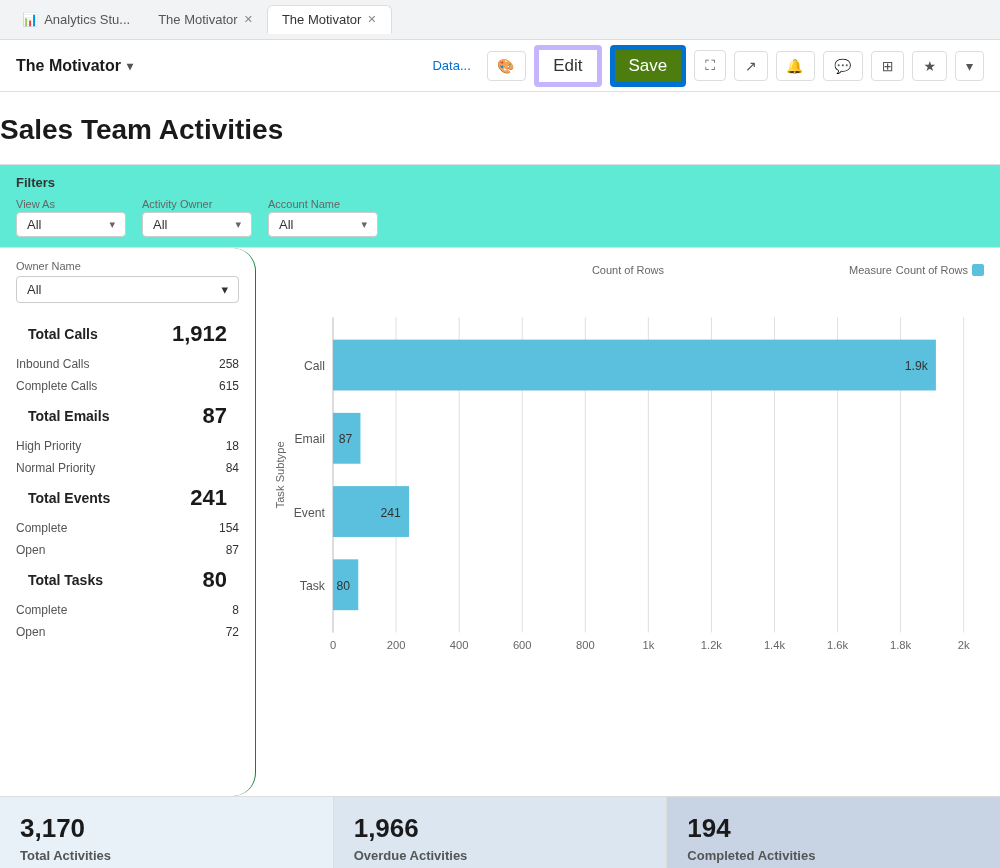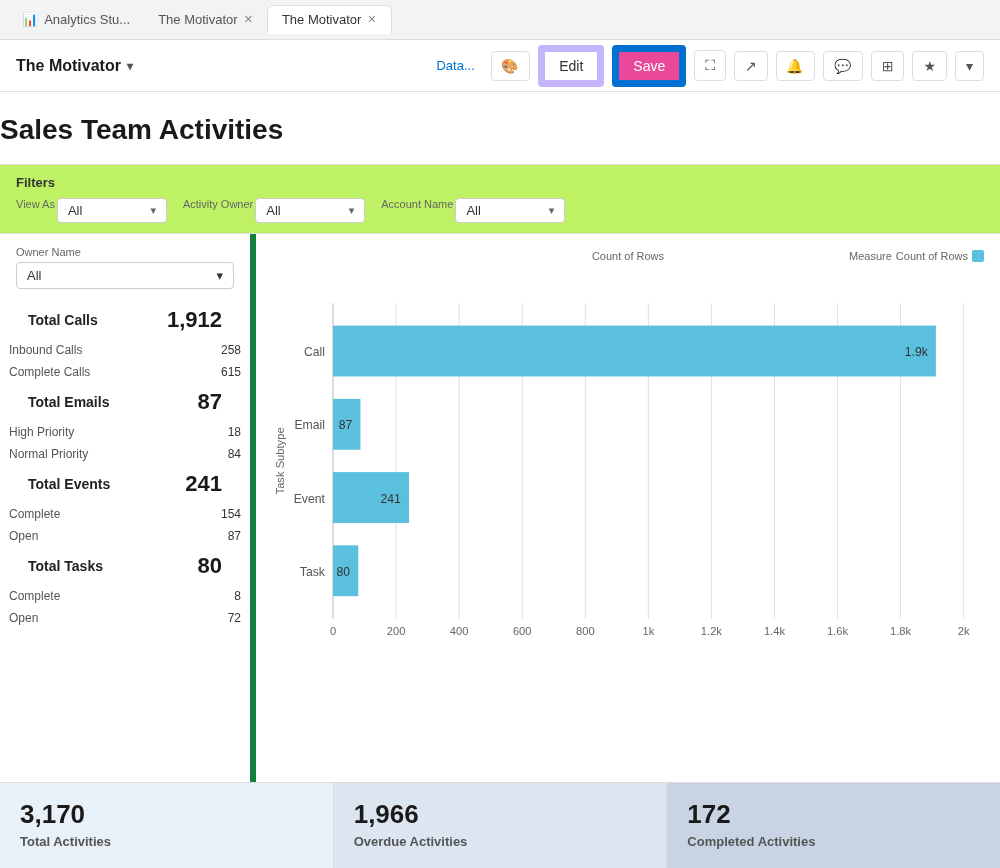--- a/index.html
+++ b/index.html
@@ -32,80 +32,81 @@
       gap: 8px;
     }
     .toolbar-title {
       display: flex; align-items: center; gap: 6px;
       font-size: 16px; font-weight: 600; color: #1a1a1a;
     }
     .toolbar-title .chevron { color: #555; font-size: 12px; }
     .toolbar-spacer { flex: 1; }
     .toolbar-data { color: #0070d2; font-size: 13px; margin-right: 8px; }
     .btn {
-      padding: 6px 14px; border-radius: 4px; border: 7px solid #c4b5fd;
-      background: #fff; color: #333; cursor: pointer; font-size: 14px;
+      padding: 6px 14px; border-radius: 4px; border: 5px solid #c4b5fd;
+      background: #fff; color: #333; cursor: pointer; font-size: 17px;
     }
     .btn-primary {
-      background: #ec4899; color: #fff; border-color: #0070d2;
+      background: #4d7c0f; color: #fff; border-color: #0070d2;
     }
     .btn-icon {
       padding: 6px 10px; border-radius: 4px; border: 1px solid #ddd;
       background: #fff; color: #555; cursor: pointer; font-size: 14px;
     }
 
     
     .page-title-section {
       padding: 22px 0 18px;
       border-bottom: 1px solid #e0e0e0;
     }
     .page-title { font-size: 28px; font-weight: 600; color: #1a1a1a; }
 
     
     .filters-section {
-      background: #bef264; border-bottom: 1px solid #ddd;
+      background: #5eead4; border-bottom: 1px solid #ddd;
       padding: 10px 16px;
     }
     .filters-label { font-size: 13px; font-weight: 600; color: #333; margin-bottom: 8px; }
     .filters-row { display: flex; gap: 16px; align-items: center; }
     .filter-dropdown {
-      display: flex; flex-direction: row; gap: 2px;
+      display: flex; flex-direction: column; gap: 2px;
     }
     .filter-dropdown label { font-size: 11px; color: #666; }
     .filter-select {
       display: flex; align-items: center; gap: 6px;
       border: 1px solid #ccc; border-radius: 4px;
       padding: 4px 10px; background: #fff; min-width: 110px;
       cursor: pointer; font-size: 13px;
     }
     .filter-select .arrow { margin-left: auto; color: #666; font-size: 11px; }
 
     
     .main-content {
       display: flex; height: calc(868px - 40px - 52px - 70px - 58px - 100px);
     }
 
     
     .left-panel {
       width: 256px; min-width: 256px;
-      border-right: 6px solid #15803d;
+      border-right: 1px solid #15803d;
       padding: 12px 0;
       overflow-y: auto;
+      border-radius: 23px;
     }
     .owner-name-section { padding: 0 16px 12px; }
     .owner-name-label { font-size: 11px; color: #666; margin-bottom: 4px; }
     .owner-select {
       display: flex; align-items: center; justify-content: space-between;
       border: 1px solid #ccc; border-radius: 4px; padding: 5px 10px;
       background: #fff; cursor: pointer; font-size: 13px;
     }
 
     .stat-item {
       display: flex; justify-content: space-between; align-items: center;
-      padding: 4px 9px;
+      padding: 4px 16px;
     }
     .stat-item.major { padding: 6px 28px; }
     .stat-label { font-size: 12px; color: #555; }
     .stat-label.major { font-size: 14px; font-weight: 600; color: #222; }
     .stat-value { font-size: 12px; color: #333; }
     .stat-value.major { font-size: 22px; font-weight: 700; color: #1a1a1a; }
 
     
     .chart-area {
       flex: 1; padding: 16px 16px 0 16px; position: relative;
@@ -314,16 +315,16 @@
 <div class="bottom-stats" id="bottom-stats">
     <div class="bottom-stat">
     <div class="bottom-stat-value">3,170</div>
     <div class="bottom-stat-label">Total Activities</div>
   </div>
     <div class="bottom-stat">
     <div class="bottom-stat-value">1,966</div>
     <div class="bottom-stat-label">Overdue Activities</div>
   </div>
     <div class="bottom-stat">
-    <div class="bottom-stat-value">172</div>
+    <div class="bottom-stat-value">194</div>
     <div class="bottom-stat-label">Completed Activities</div>
   </div>
   </div>
 
 </body></html>

